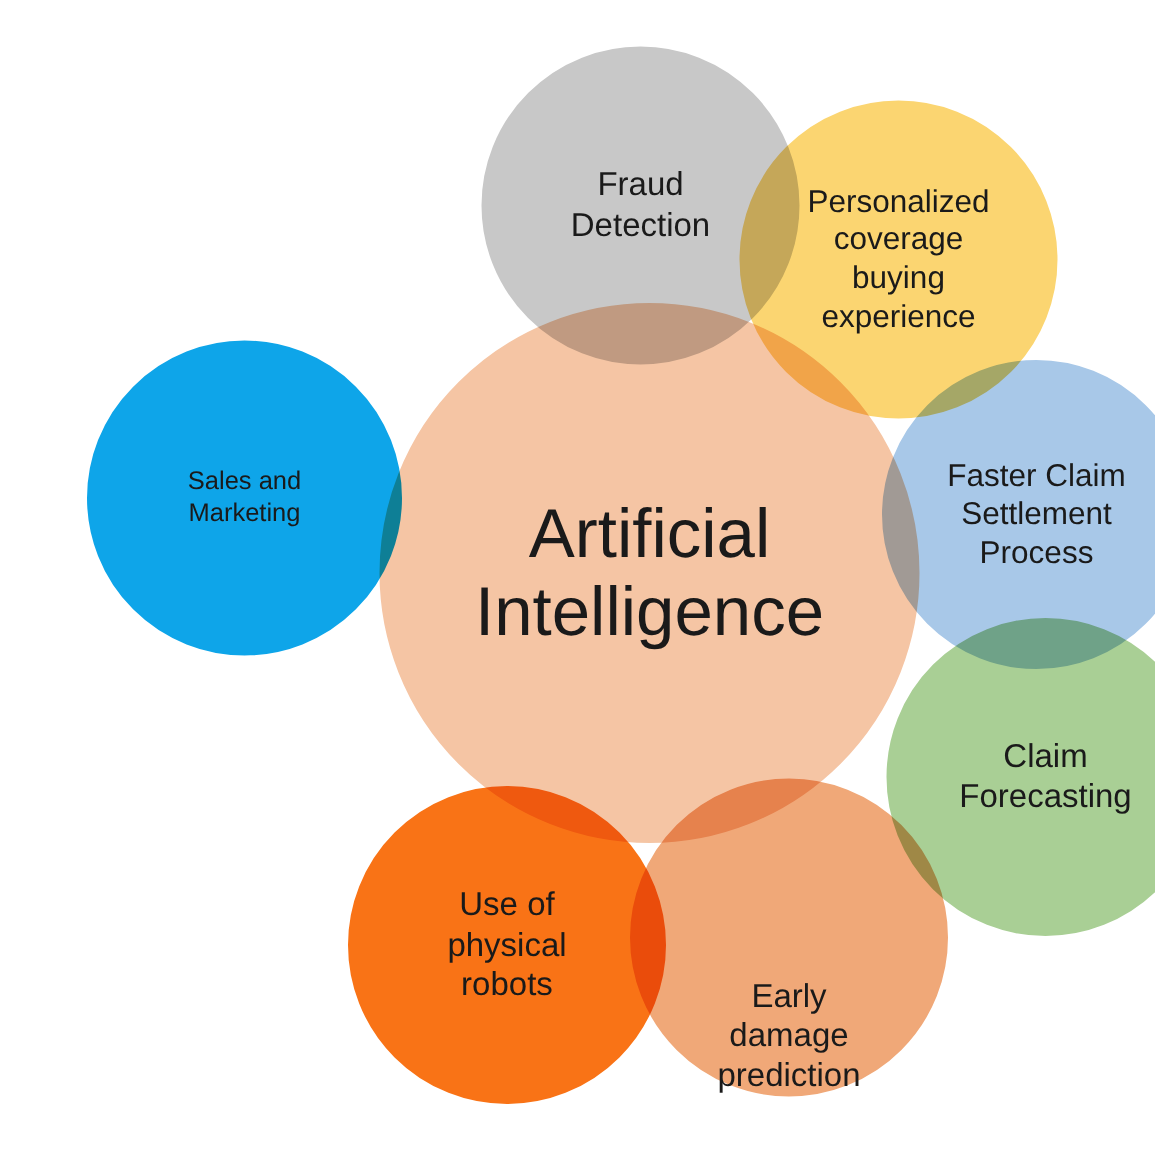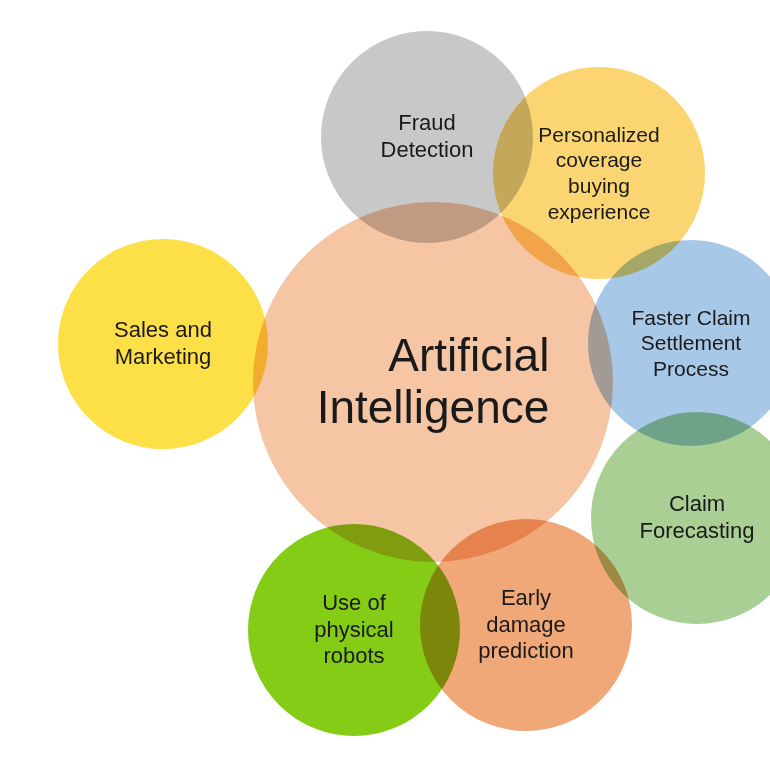--- a/index.html
+++ b/index.html
@@ -67,25 +67,25 @@
     </div>
     <div class="petal" style="left: 443px; top: 65px; width: 216px; height: 216px; background: rgb(251, 213, 113); font-size: 21px;">
       <div class="petal-label">Personalized<br>coverage<br>buying<br>experience</div>
     </div>
     <div class="petal" style="left: 538px; top: 238px; width: 210px; height: 210px; background: rgb(168, 200, 232); font-size: 21px;">
       <div class="petal-label">Faster Claim<br>Settlement<br>Process</div>
     </div>
     <div class="petal" style="left: 541px; top: 410px; width: 216px; height: 216px; background: rgb(169, 207, 149); font-size: 22px;">
       <div class="petal-label">Claim<br>Forecasting</div>
     </div>
-    <div class="petal" style="left: 370px; top: 517px; width: 216px; height: 216px; background: rgb(240, 168, 120); font-size: 22px;">
+    <div class="petal" style="left: 370px; top: 517px; width: 216px; height: 216px; background: rgb(240, 168, 120); font-size: 22px; align-items: flex-end;">
       <div class="petal-label">Early<br>damage<br>prediction</div>
     </div>
-    <div class="petal" style="left: 198px; top: 522px; width: 216px; height: 216px; background: #84cc16; font-size: 22px;">
+    <div class="petal" style="left: 182px; top: 522px; width: 216px; height: 216px; background: #f97316; font-size: 22px;">
       <div class="petal-label">Use of<br>physical<br>robots</div>
     </div>
-    <div class="petal" style="left: 8px; top: 237px; width: 214px; height: 214px; background: #fde047; font-size: 22px;">
+    <div class="petal" style="left: 8px; top: 225px; width: 214px; height: 214px; background: #0ea5e9; font-size: 17px;">
       <div class="petal-label">Sales and<br>Marketing</div>
     </div>
-    <div class="center" style="left: 203px; top: 200px; width: 364px; height: 364px; background: rgb(245, 197, 164); font-size: 46px; text-align: right;">
+    <div class="center" style="left: 203px; top: 200px; width: 364px; height: 364px; background: rgb(245, 197, 164); font-size: 46px;">
       <div class="center-label">Artificial<br>Intelligence</div>
     </div>
   </div>
 
 </body></html>

